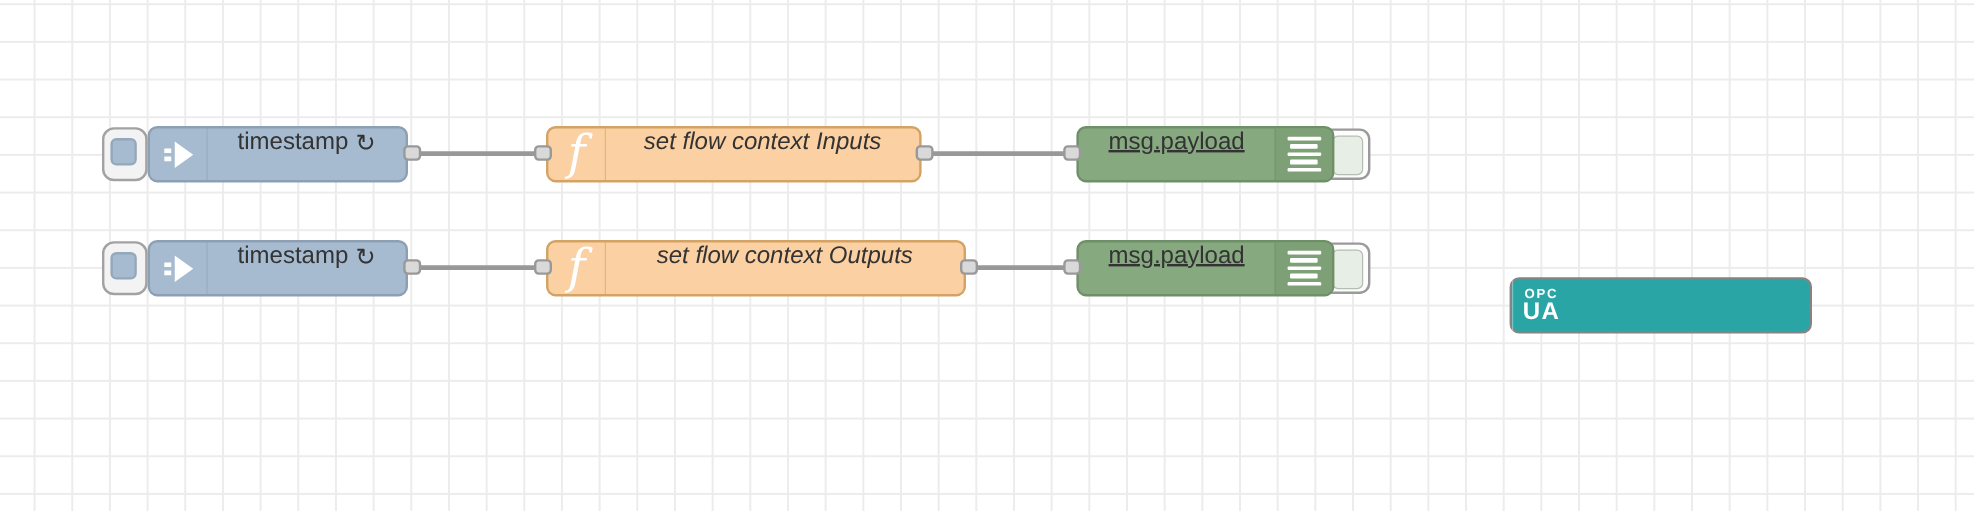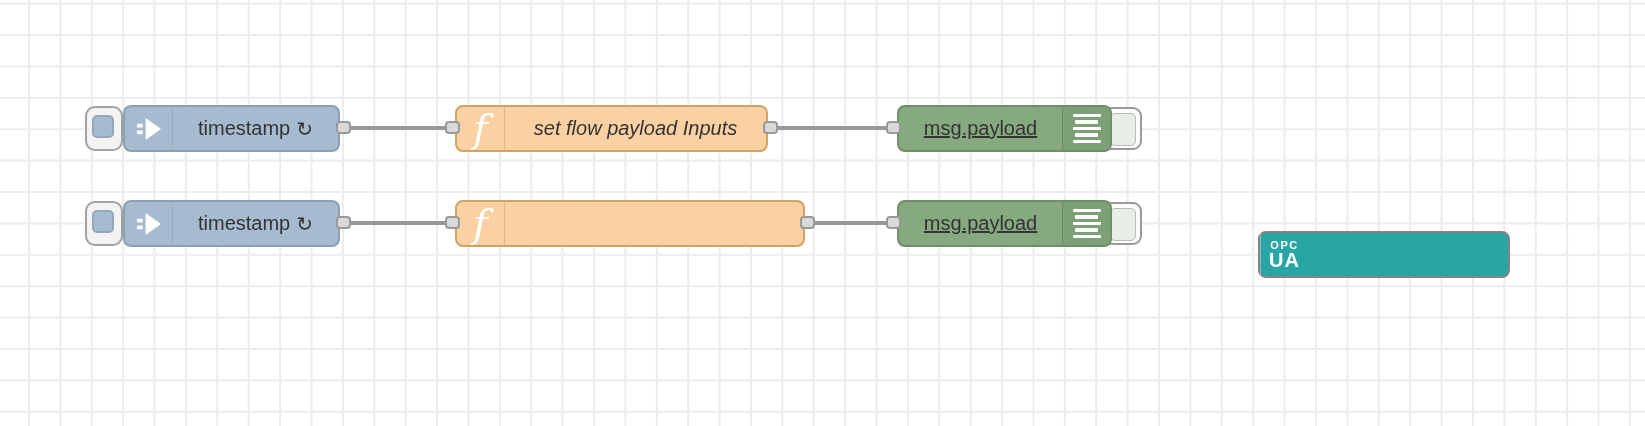--- a/index.html
+++ b/index.html
@@ -13,21 +13,21 @@
       linear-gradient(to bottom,#ececec 1.5px,transparent 1.5px);
     background-size:31.4px 31.4px;
     background-position:-3.4px 2.7px;
     font-family:"Liberation Sans",sans-serif;
   }
   .node{
     position:absolute;height:47px;border-radius:8px;
     box-sizing:border-box;display:flex;align-items:stretch;
     font-size:20px;color:#333;z-index:3;
   }
-  .node .label-area{flex:1;display:flex;align-items:center;justify-content:center;white-space:nowrap;}
+  .node .label-area{flex:1;display:flex;justify-content:center;white-space:nowrap;}
   .icon-area{width:47px;display:flex;align-items:center;justify-content:center;flex:0 0 auto;}
   
   .inject{background:#a6bbcf;border:2px solid #8da0b3;}
   .inject .icon-area{border-right:1px solid rgba(0,0,0,0.08);}
   .inject-btn{
     position:absolute;width:38px;height:45px;border-radius:10px;
     background:#f3f3f3;border:2px solid #a2a2a2;box-sizing:border-box;z-index:2;
   }
   .inject-btn .inner{
     position:absolute;left:5px;top:7px;width:22px;height:23px;border-radius:5px;
@@ -99,21 +99,21 @@
       <span>timestamp</span>
       <span class="repeat-glyph">↻</span>
     </span>
   </div>
   <div class="port" style="left:336px;top:121px;"></div>
 
   <div class="node function" style="left:455px;top:105px;width:313px;">
     <span class="icon-area">
         <span class="fn-glyph">f</span>
       </span>
-    <span class="label-area italic">set flow payload Inputs</span>
+    <span class="label-area italic">set flow context Inputs</span>
   </div>
   <div class="port" style="left:445px;top:121px;"></div>
   <div class="port" style="left:763px;top:121px;"></div>
 
   <div class="debug-toggle" style="left:1102px;top:107px;">
     <span class="inner"></span>
   </div>
   <div class="node debug" style="left:897px;top:105px;width:215px;">
     <span class="label-area">msg.payload</span>
     <span class="icon-area">
@@ -143,20 +143,21 @@
       <span>timestamp</span>
       <span class="repeat-glyph">↻</span>
     </span>
   </div>
   <div class="port" style="left:336px;top:216px;"></div>
 
   <div class="node function" style="left:455px;top:200px;width:350px;">
     <span class="icon-area">
         <span class="fn-glyph">f</span>
       </span>
+    <span class="label-area italic">set flow context Outputs</span>
   </div>
   <div class="port" style="left:445px;top:216px;"></div>
   <div class="port" style="left:800px;top:216px;"></div>
 
   <div class="debug-toggle" style="left:1102px;top:202px;">
     <span class="inner"></span>
   </div>
   <div class="node debug" style="left:897px;top:200px;width:215px;">
     <span class="label-area">msg.payload</span>
     <span class="icon-area">

